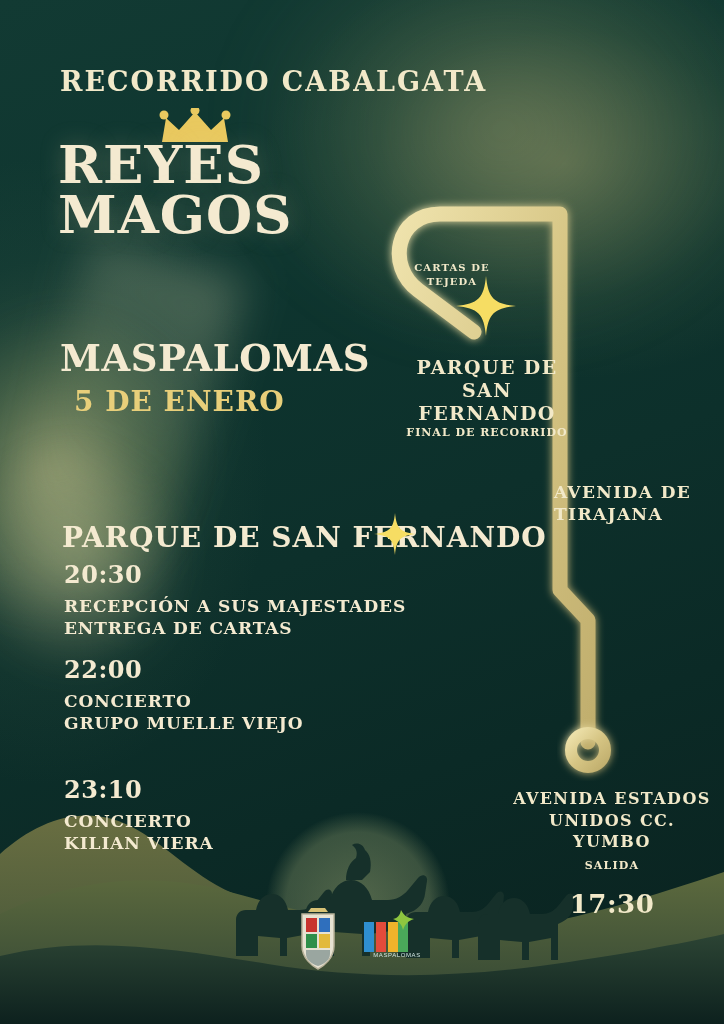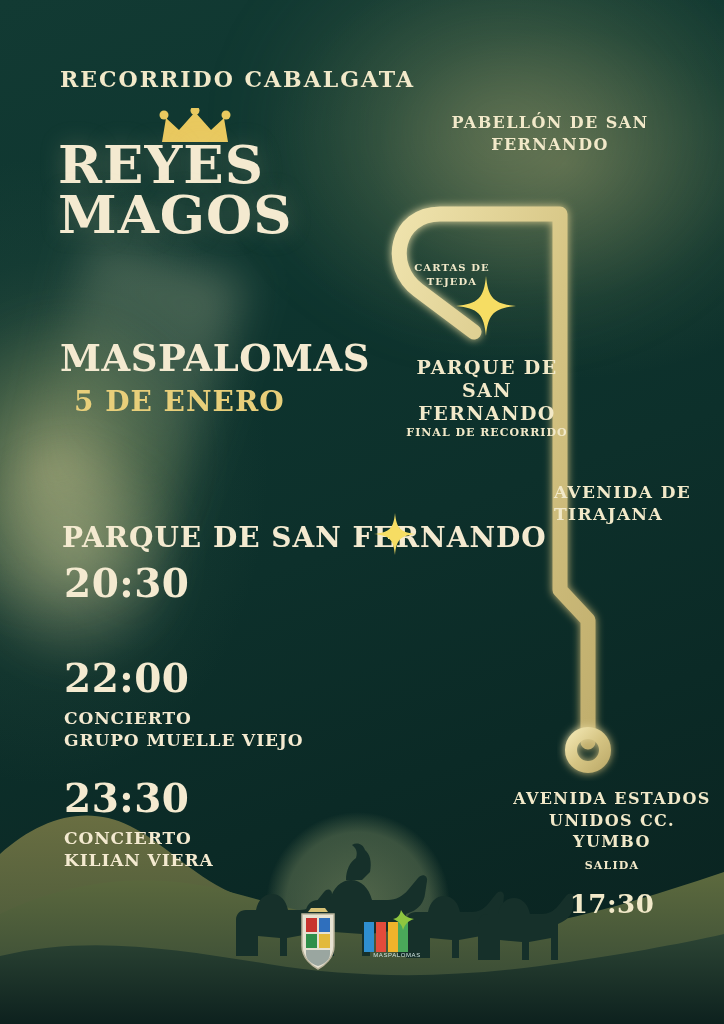--- a/index.html
+++ b/index.html
@@ -56,21 +56,21 @@
 
   
   .dunes { position: absolute; left: 0; bottom: 0; width: 724px; height: 420px; }
 
   
   .kicker {
     position: absolute;
     left: 60px; top: 66px;
     font-family: "DejaVu Serif", serif;
     font-weight: bold;
-    font-size: 22px;
+    font-size: 27px;
     letter-spacing: 2.0px;
     color: #f2e9c9;
   }
   .crown { position: absolute; left: 158px; top: 108px; }
   .title-main {
     position: absolute;
     left: 58px; top: 140px;
     font-family: "DejaVu Serif", serif;
     font-weight: bold;
     font-size: 53px;
@@ -131,21 +131,21 @@
     font-weight: bold;
     font-size: 28px;
     letter-spacing: 1px;
     color: #f4ead0;
   }
   .sched-star { position: absolute; left: 374px; top: 513px; }
   .sched-block { position: absolute; left: 64px; }
   .sched-time {
     font-family: "DejaVu Serif", serif;
     font-weight: bold;
-    font-size: 39px;
+    font-size: 24px;
     letter-spacing: 0.5px;
     color: #f4ead0;
   }
   .sched-desc {
     font-family: "DejaVu Serif", serif;
     font-weight: bold;
     font-size: 17px;
     letter-spacing: 0.9px;
     line-height: 1.32;
     color: #f4ead0;
@@ -255,48 +255,51 @@
 
     <path d="M218,592 L218,470 L190,440 L190,250 L190,64 L70,64 C26,64 16,116 48,140 L104,182" fill="none" stroke="url(#routeGrad)" stroke-width="15" stroke-linecap="round" stroke-linejoin="round" filter="url(#routeGlow)"></path>
 
     <circle cx="218" cy="600" r="17" fill="none" stroke="url(#routeGrad)" stroke-width="12" filter="url(#routeGlow)"></circle>
   </svg>
 
   <svg style="position:absolute;left:456px;top:276px;" width="60" height="60" viewBox="0 0 60 60" xmlns="http://www.w3.org/2000/svg">
     <path d="M30,0 C32,22 38,28 60,30 C38,32 32,38 30,60 C28,38 22,32 0,30 C22,28 28,22 30,0 Z" fill="#f6dd63"></path>
   </svg>
 
-  <div class="maplabel" id="label-pabellon">PABELLÓN DE SAN FERNANDO</div>
   <div class="maplabel" id="label-tejeda">CARTAS DE TEJEDA</div>
   <div class="maplabel" id="label-parque-map">PARQUE DE SAN FERNANDO</div>
   <div class="maplabel" id="label-final">FINAL DE RECORRIDO</div>
   <div class="maplabel" id="label-tirajana">AVENIDA DE TIRAJANA</div>
   <div class="maplabel" id="label-eeuu">AVENIDA ESTADOS UNIDOS CC. YUMBO</div>
   <div class="maplabel" id="label-salida">SALIDA</div>
   <div class="maplabel" id="label-salida-time">17:30</div>
 
   <div class="sched-title">PARQUE DE SAN FERNANDO</div>
   <svg class="sched-star" width="42" height="42" viewBox="0 0 60 60" xmlns="http://www.w3.org/2000/svg">
     <path d="M30,0 C32,22 38,28 60,30 C38,32 32,38 30,60 C28,38 22,32 0,30 C22,28 28,22 30,0 Z" fill="#f6dd63"></path>
   </svg>
 
   <div class="sched-block" id="sched-0">
     <div class="sched-time">20:30</div>
+    <div class="sched-desc">
+      <span>RECEPCIÓN A SUS MAJESTADES</span>
+      <span>ENTREGA DE CARTAS</span>
+    </div>
   </div>
 
   <div class="sched-block" id="sched-1">
     <div class="sched-time">22:00</div>
     <div class="sched-desc">
       <span>CONCIERTO</span>
       <span>GRUPO MUELLE VIEJO</span>
     </div>
   </div>
 
   <div class="sched-block" id="sched-2">
-    <div class="sched-time">23:30</div>
+    <div class="sched-time">23:10</div>
     <div class="sched-desc">
       <span>CONCIERTO</span>
       <span>KILIAN VIERA</span>
     </div>
   </div>
 
   <svg class="logos" viewBox="0 0 150 70" xmlns="http://www.w3.org/2000/svg">
 
     <g>
       <path d="M14,8 L46,8 L46,40 C46,52 36,60 30,63 C24,60 14,52 14,40 Z" fill="#e7e2d2" stroke="#b9b39b" stroke-width="1.5"></path>

